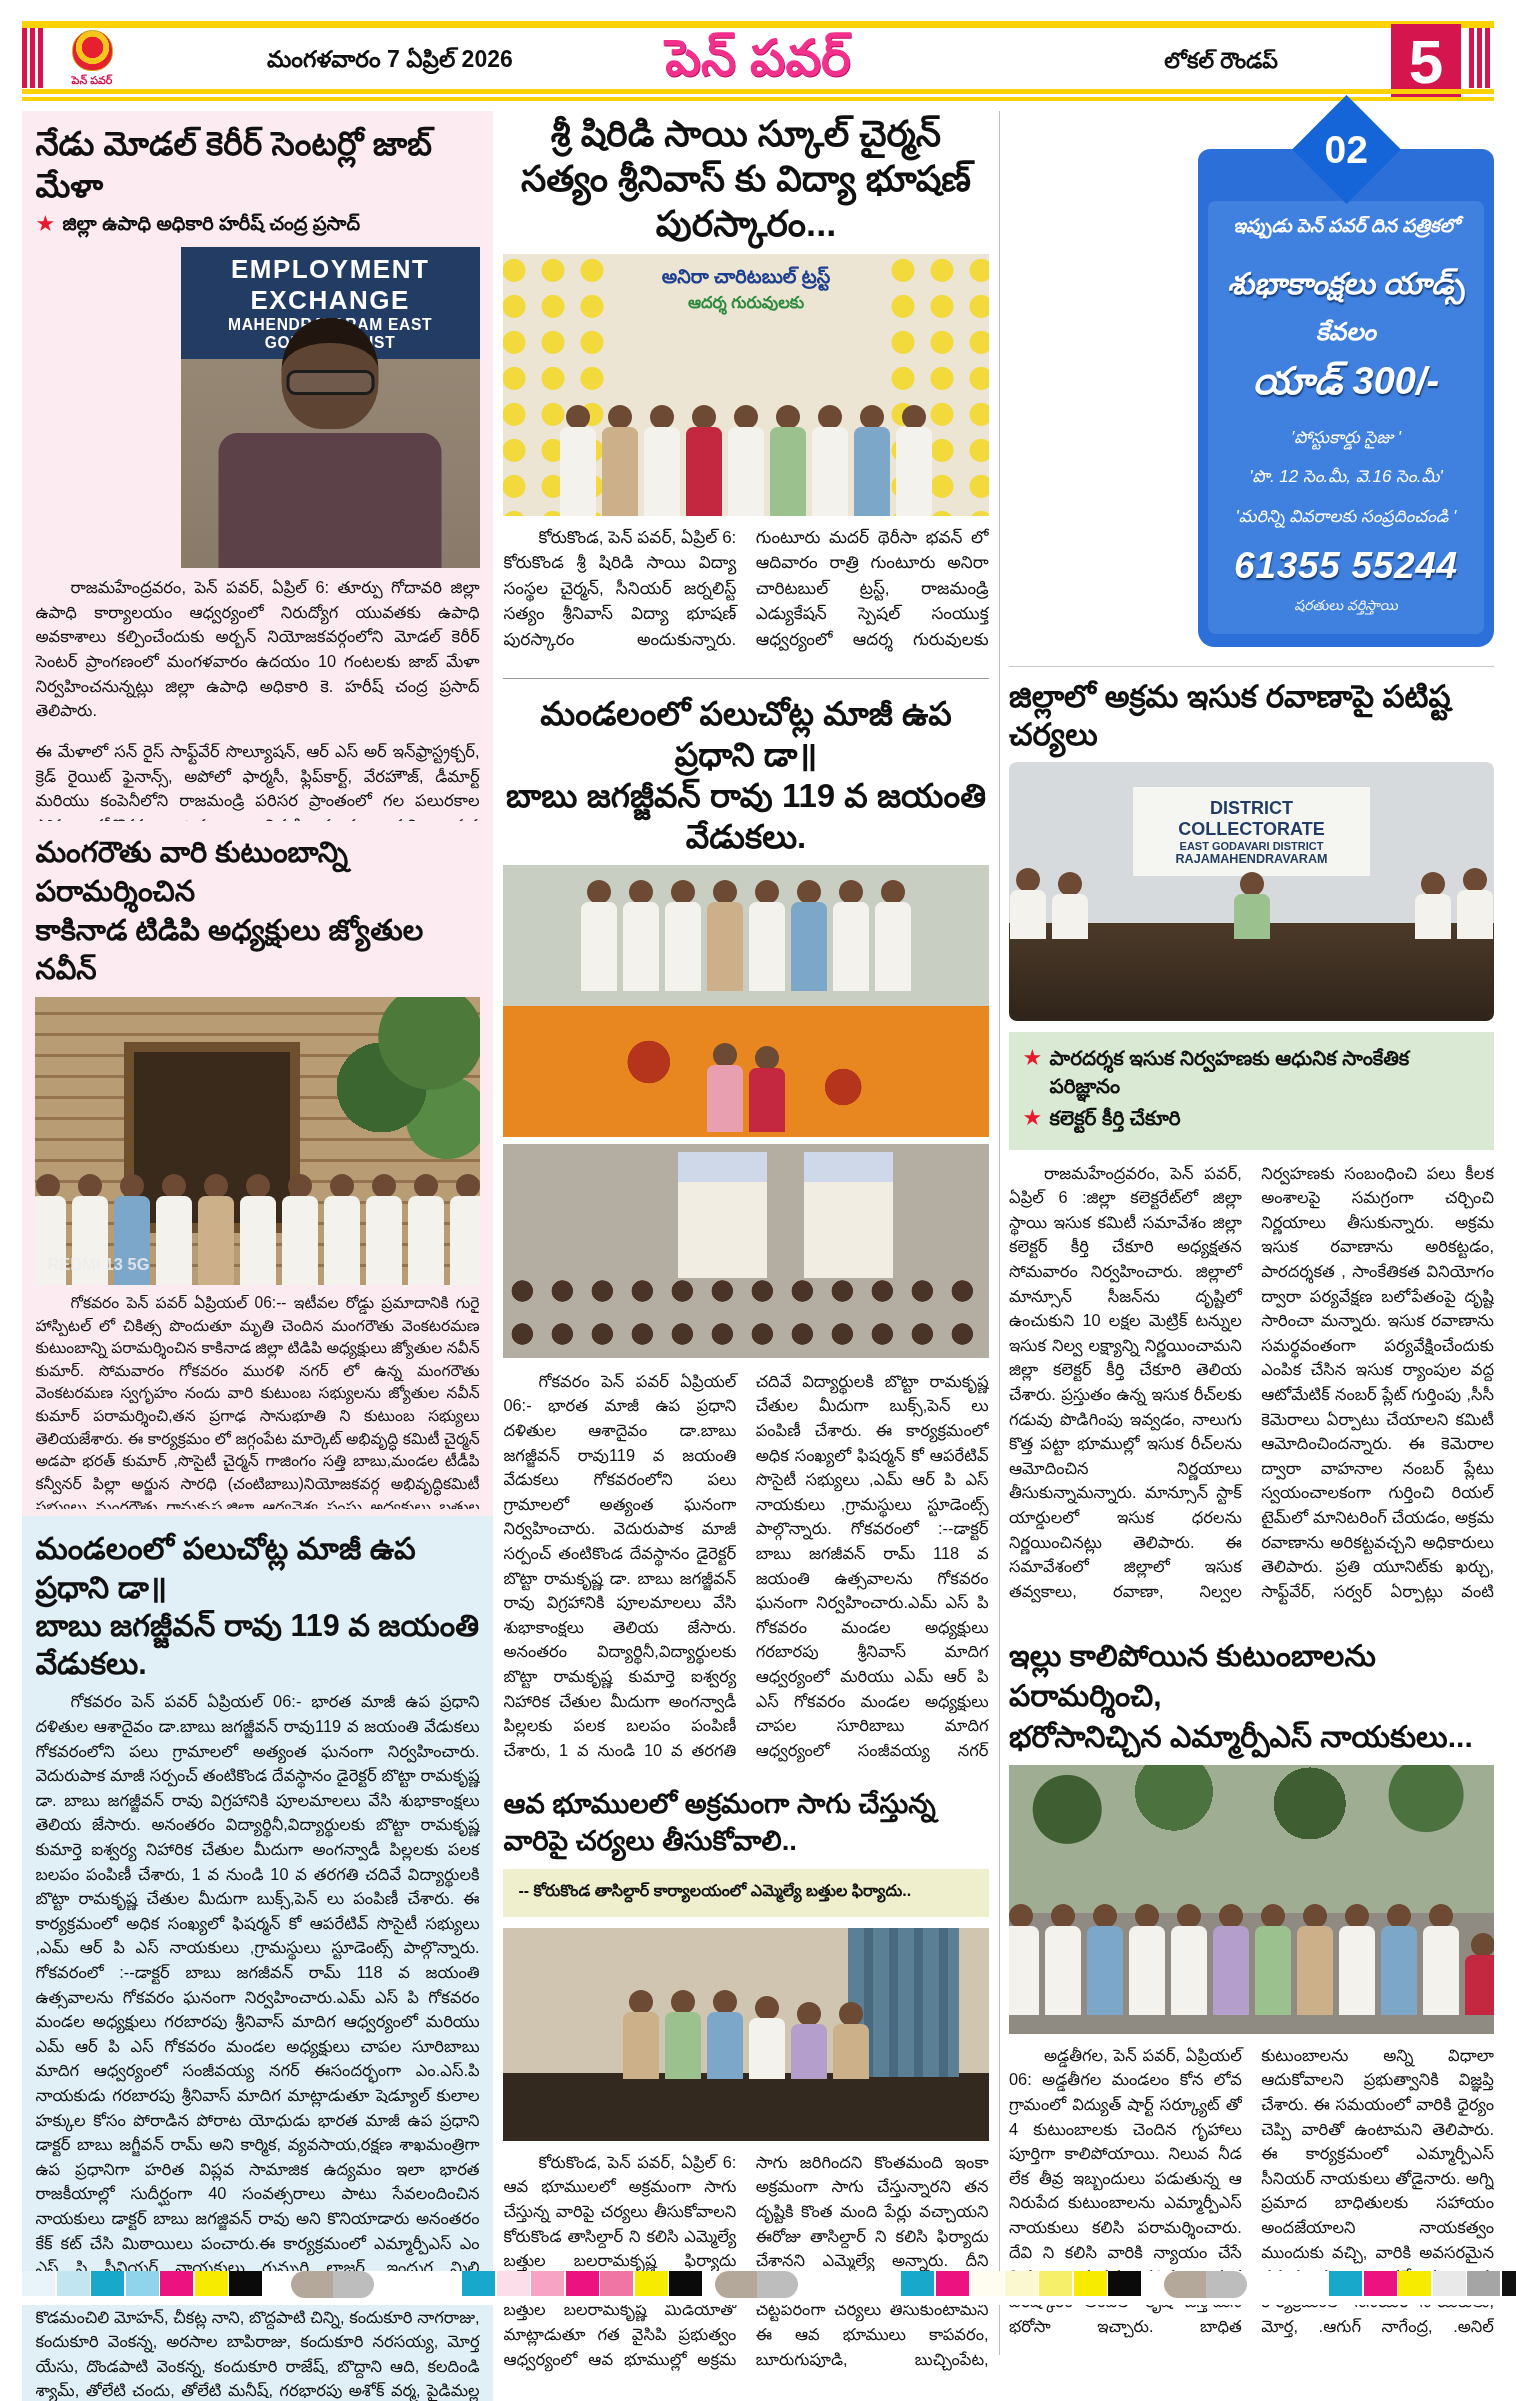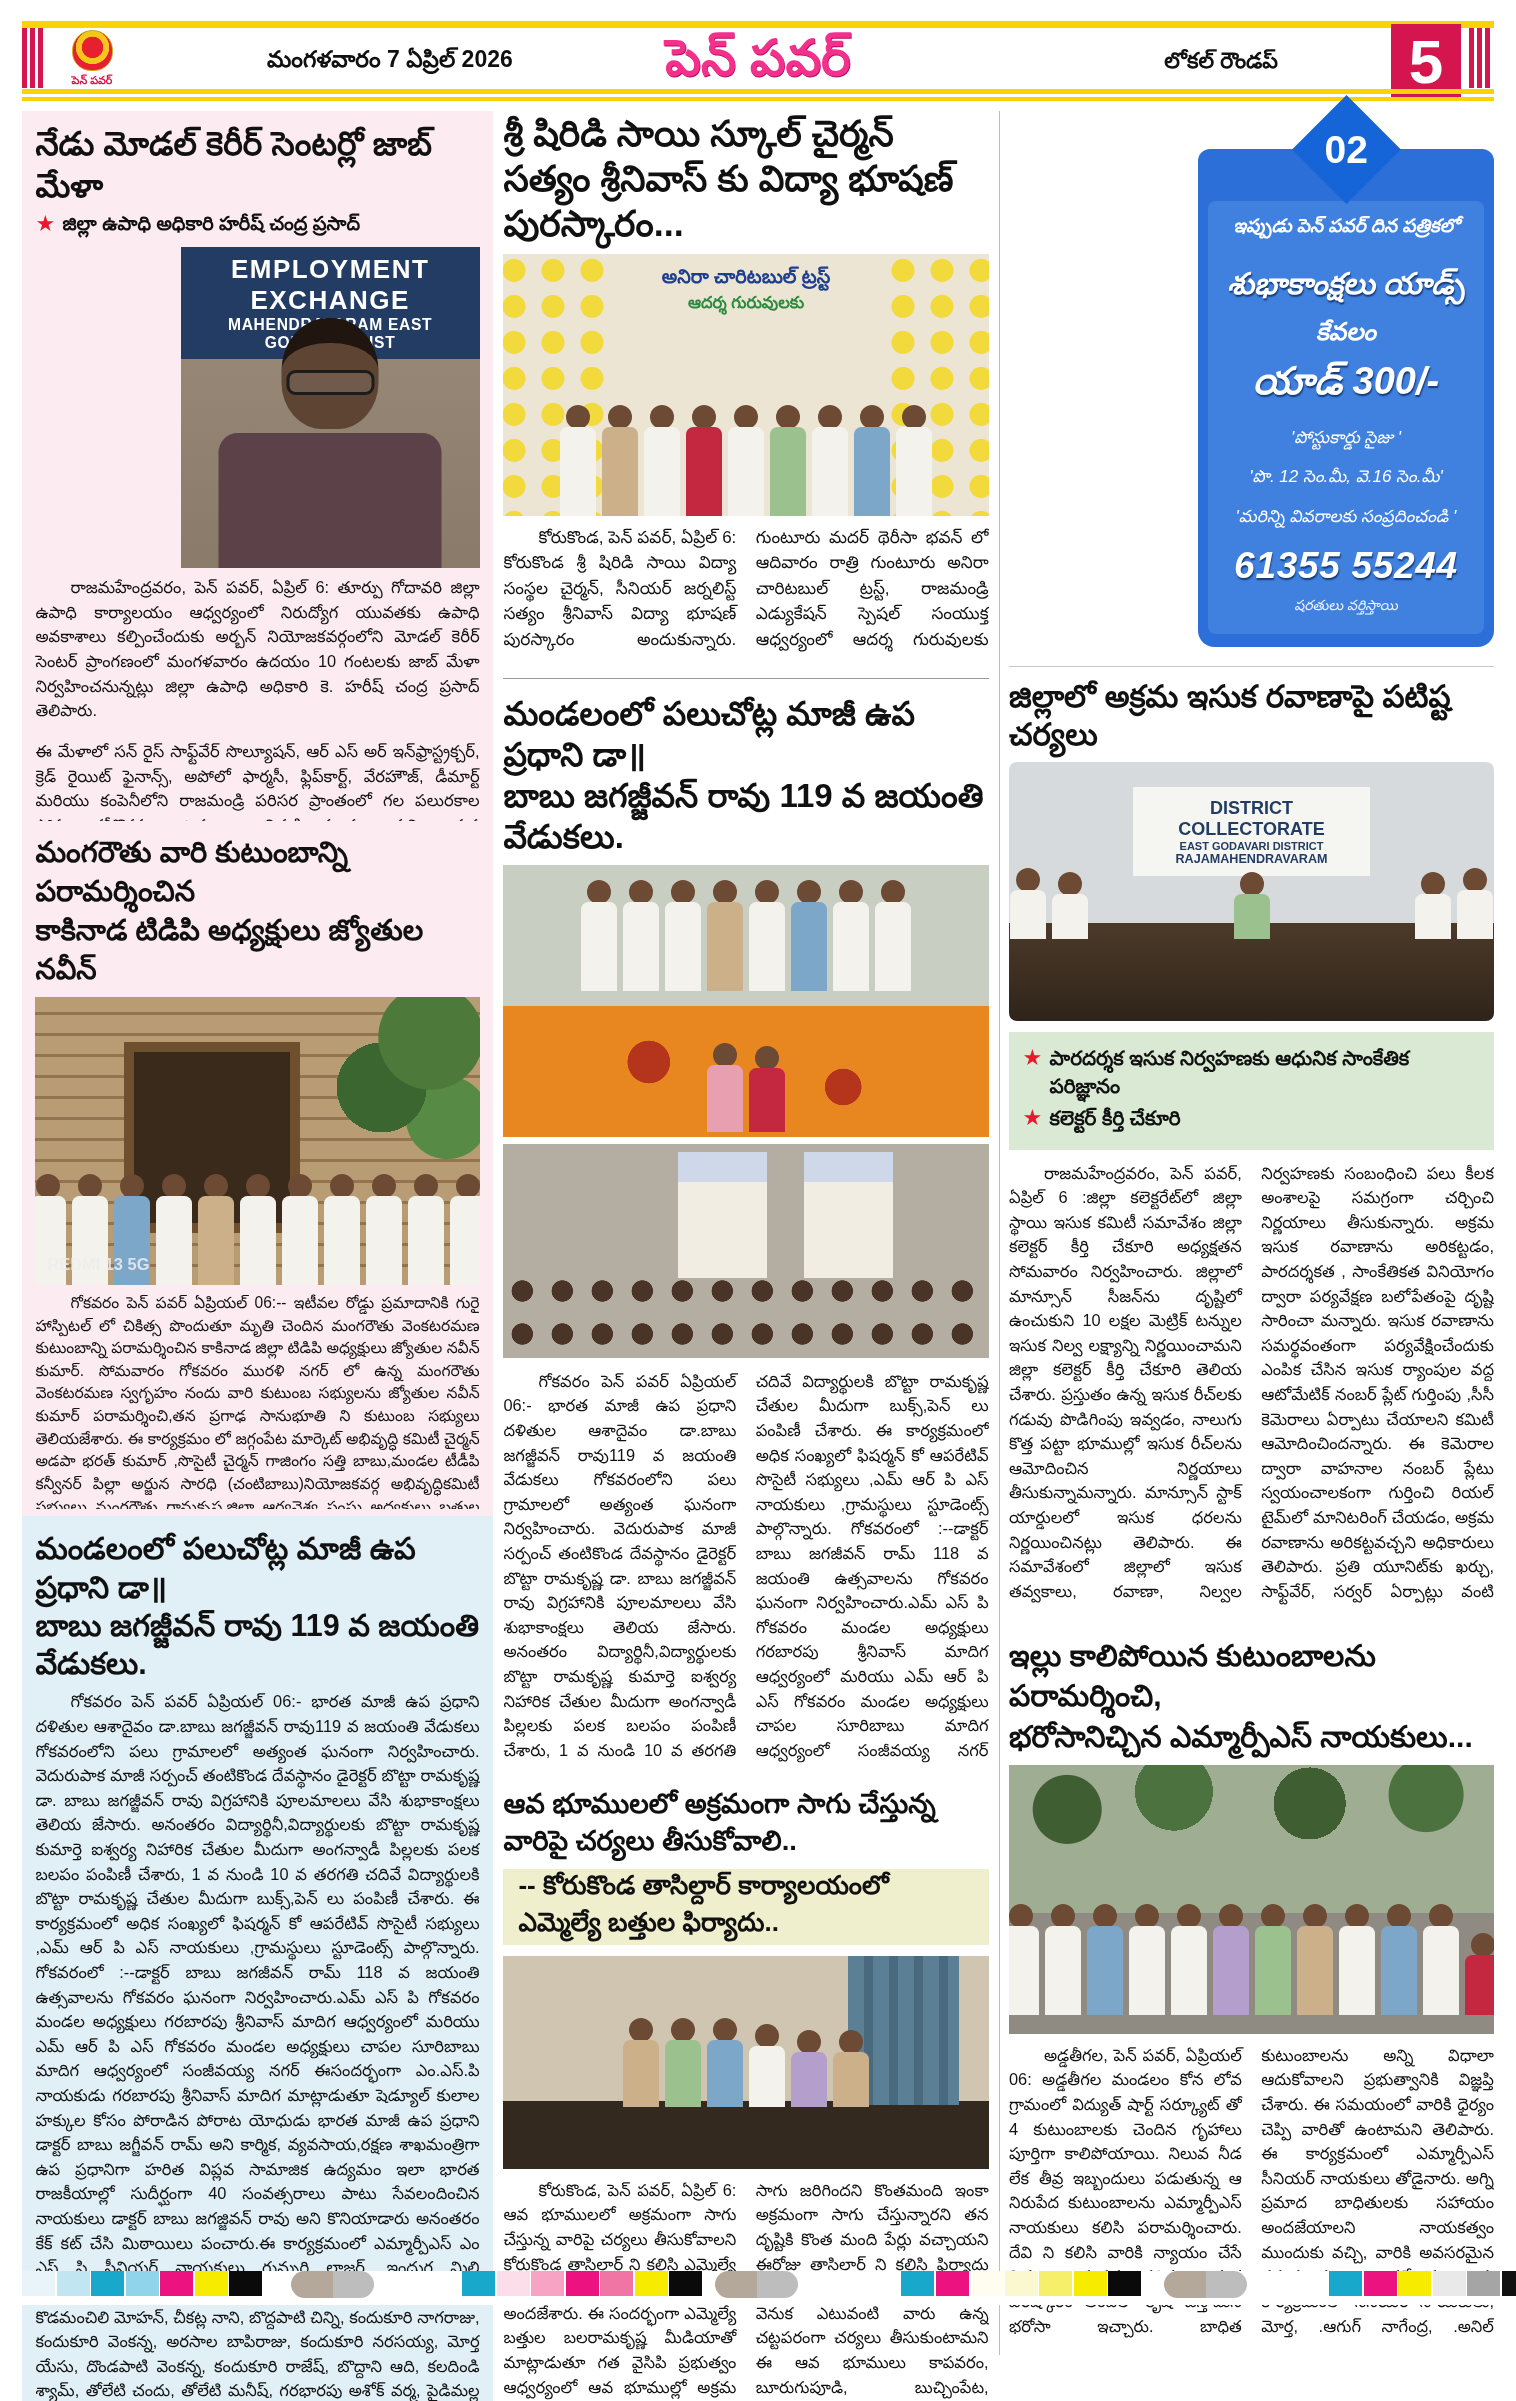--- a/index.html
+++ b/index.html
@@ -26,30 +26,30 @@
            font-size:62px;font-weight:800;display:flex;align-items:center;justify-content:center;}
   
   .cols{display:flex;gap:10.4px;padding:10.4px 22px 0;align-items:flex-start;}
   .col-left{width:471px;flex:0 0 auto;}
   .col-mid{flex:1 1 auto;min-width:0;}
   .col-right{width:485px;flex:0 0 auto;border-left:1.5px solid #bdbdbd;padding-left:9px;}
   .sect-pink{background:#fcecf2;padding:12px 13.4px 7.4px;}
   .sect-blue{background:#e1f0f6;padding:13.4px 13.4px 10.4px;}
   .h-big{font-size:33px;font-weight:800;line-height:1.25;margin:0 0 7.4px;}
   .h-med{font-size:29px;font-weight:800;line-height:1.35;margin:0 0 7.4px;}
-  .h-center{text-align:left;}
+  .h-center{text-align:center;}
   .bullet-row{display:flex;align-items:flex-start;gap:7.4px;font-size:19.3px;font-weight:800;margin:1.5px 0 7.4px;}
   .star{color:#e8192c;font-size:22px;line-height:1;}
   .body-txt{font-size:16.4px;line-height:1.5;text-align:justify;}
   .body-sm{font-size:15.6px;line-height:1.45;text-align:justify;}
   .dl{font-weight:400;margin-left:35px;}
   .clip{overflow:hidden;}
   .two-col{column-count:2;column-gap:19.3px;}
   .divider{border:none;border-top:1.5px solid #9a9a9a;margin:13.4px 0;}
-  .att-box{background:#efeecd;padding:1px 15px;font-size:26px;font-weight:800;margin:10.4px 0;}
+  .att-box{background:#efeecd;padding:13px 15px;font-size:16px;font-weight:800;margin:10.4px 0;}
   .green-box{background:#d9e9d4;padding:10.4px 13.4px;margin:10.4px 0;}
   .green-box .bullet-row{margin:4.5px 0;font-size:20px;}
   
   .photo{position:relative;overflow:hidden;background:#b9ac97;}
   .person{position:relative;width:39px;height:111px;margin:0 1.5px;flex:0 0 auto;}
   .person::before{content:"";position:absolute;top:0;left:50%;transform:translateX(-50%);
       width:24px;height:24px;border-radius:50%;background:#6d4a33;}
   .person::after{content:"";position:absolute;top:22px;left:1.5px;right:1.5px;bottom:0;
       border-radius:7.4px 7.4px 0 0;background:var(--shirt,#f3f2ec);}
   .person.blue{--shirt:#7da7c9;} .person.tan{--shirt:#cbb089;} .person.pink{--shirt:#e89fb0;}

